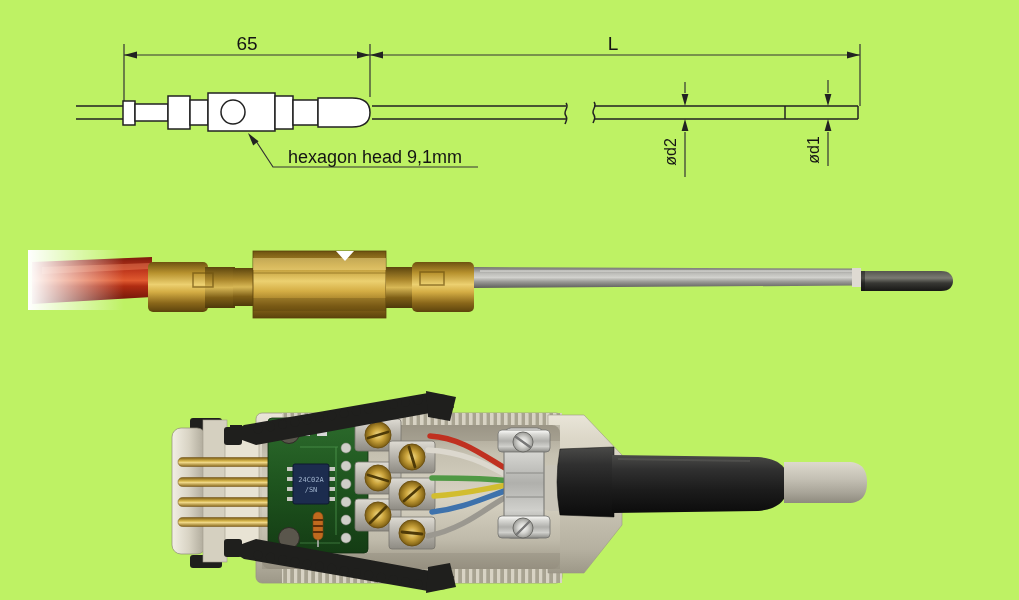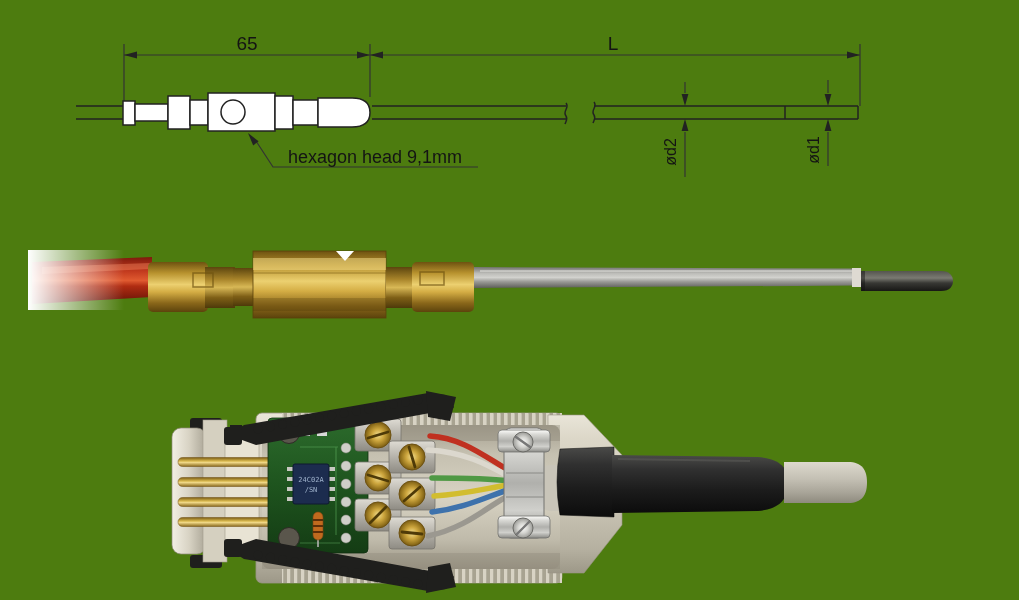--- a/index.html
+++ b/index.html
@@ -1,16 +1,16 @@
 <!DOCTYPE html>
 <html><head>
 <meta charset="utf-8">
 <style>
   html,body{margin:0;padding:0;background:#ffffff;}
-  .sheet{position:relative;width:1019px;height:600px;background:#4d7c0f;overflow:hidden;
+  .sheet{position:relative;width:1019px;height:600px;background:#bef264;overflow:hidden;
          font-family:"Liberation Sans",sans-serif;}
   .layer{position:absolute;left:0;}
   .dim-text{font-family:"Liberation Sans",sans-serif;fill:#141414;}
   .chip-text{font-family:"DejaVu Sans Mono",monospace;fill:#9fb2cc;}
 </style>
 </head>
 <body>
 
 <div class="sheet">
 

